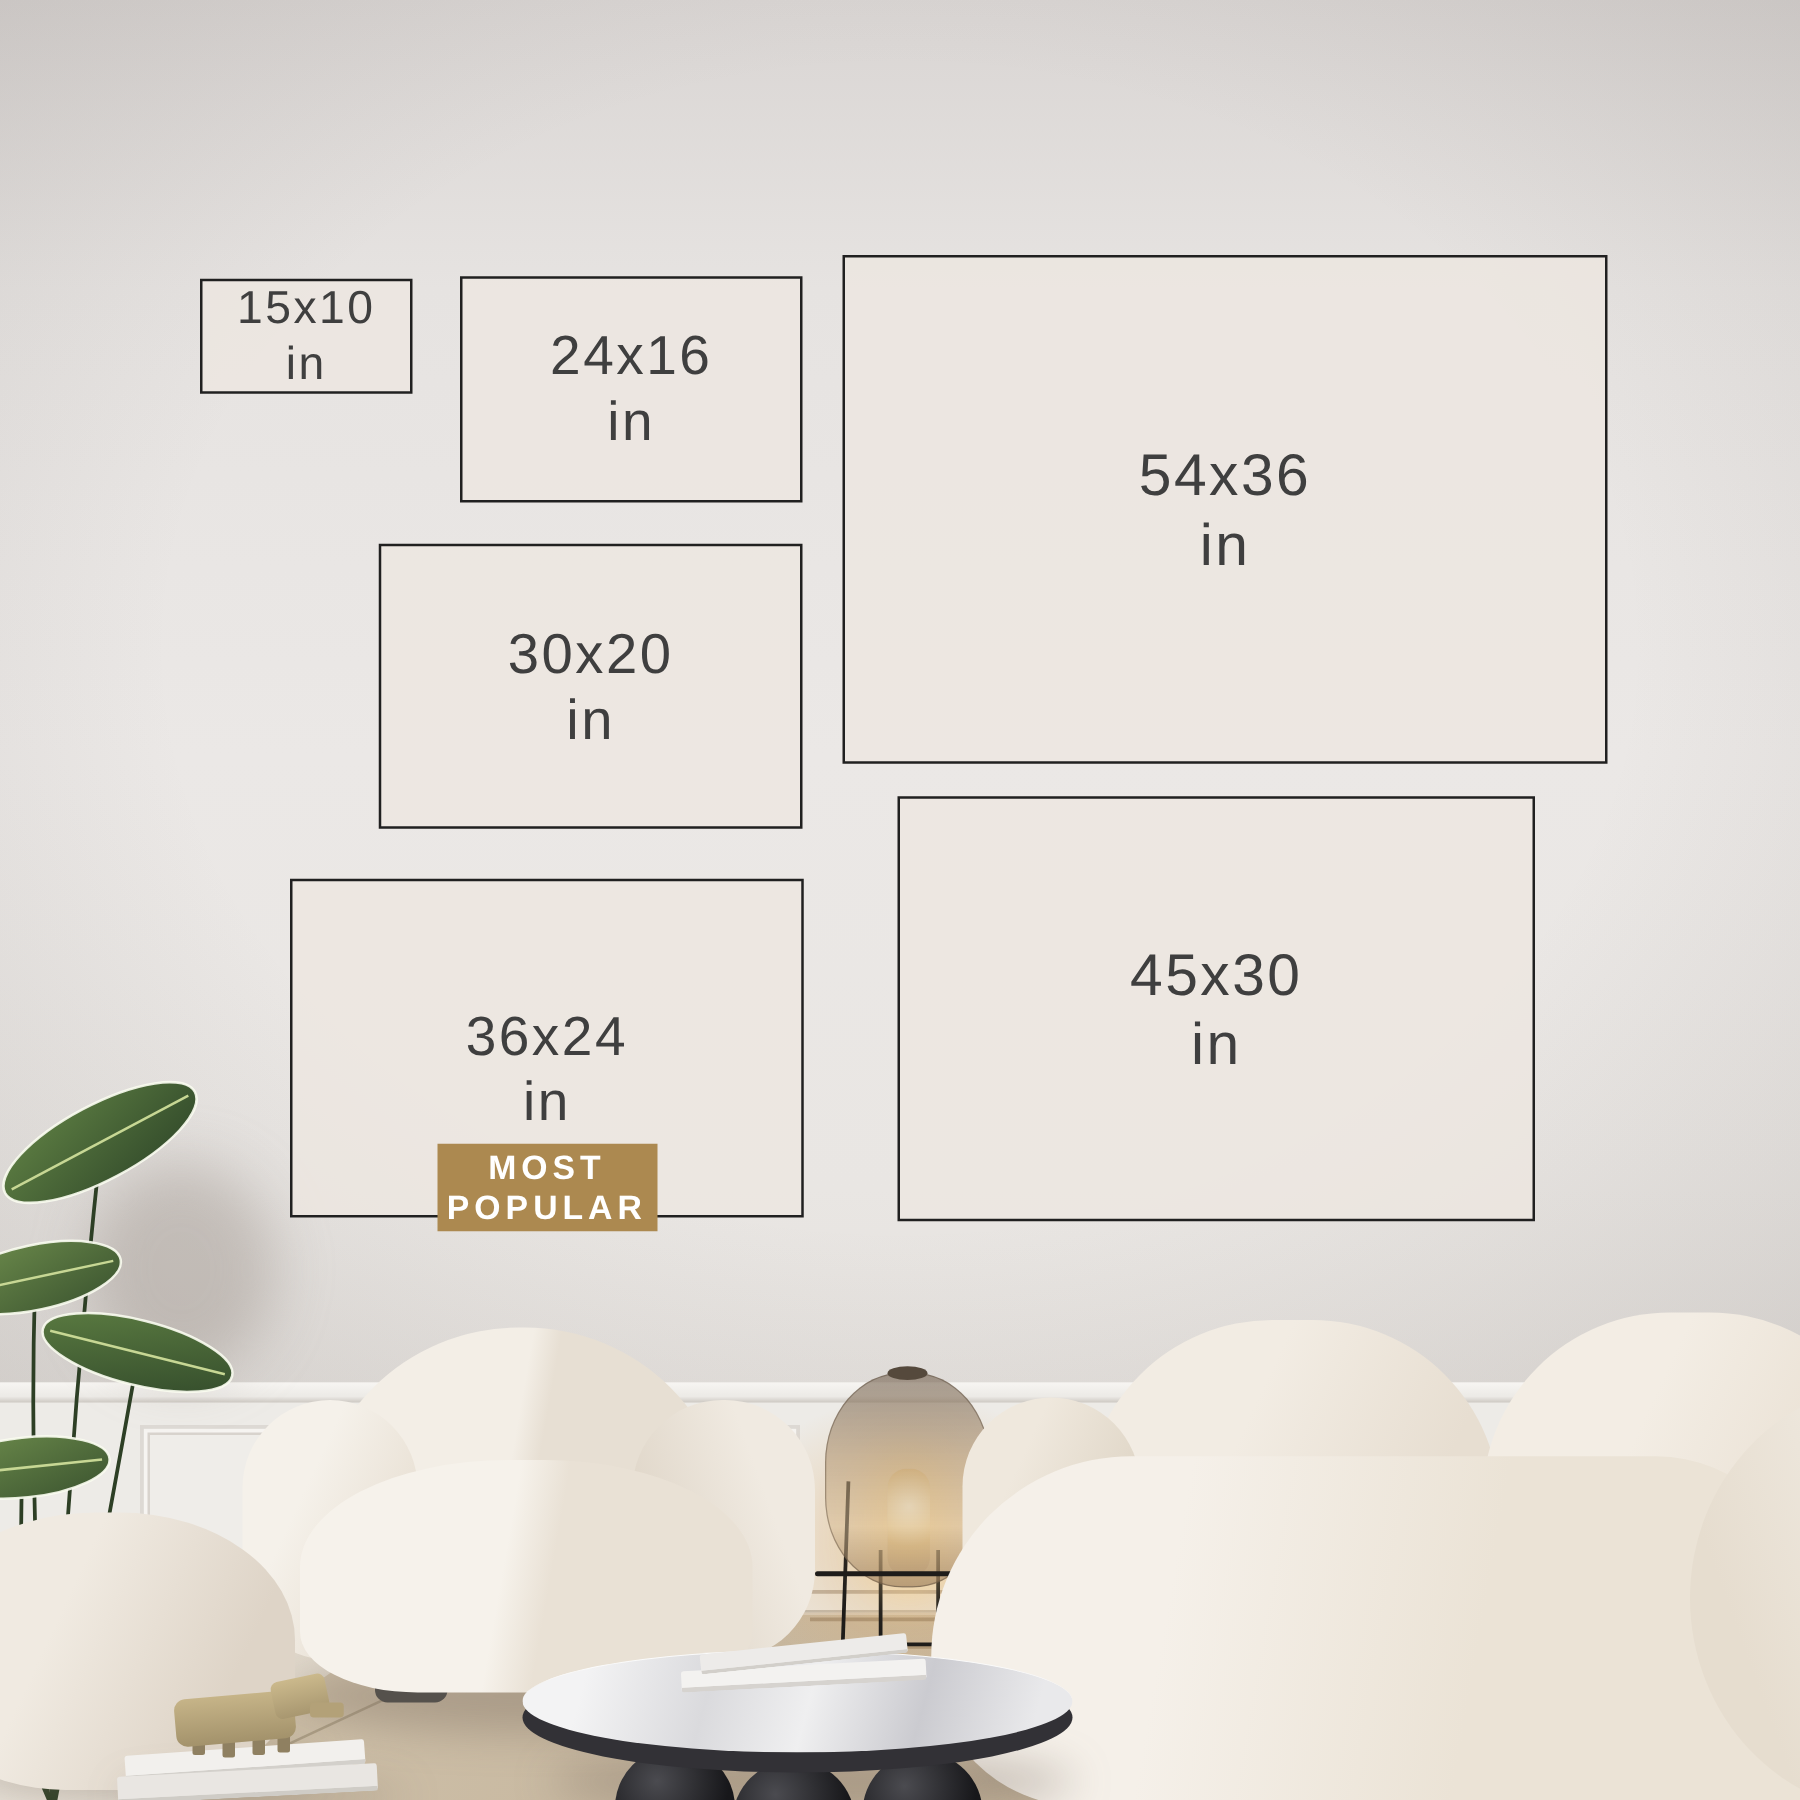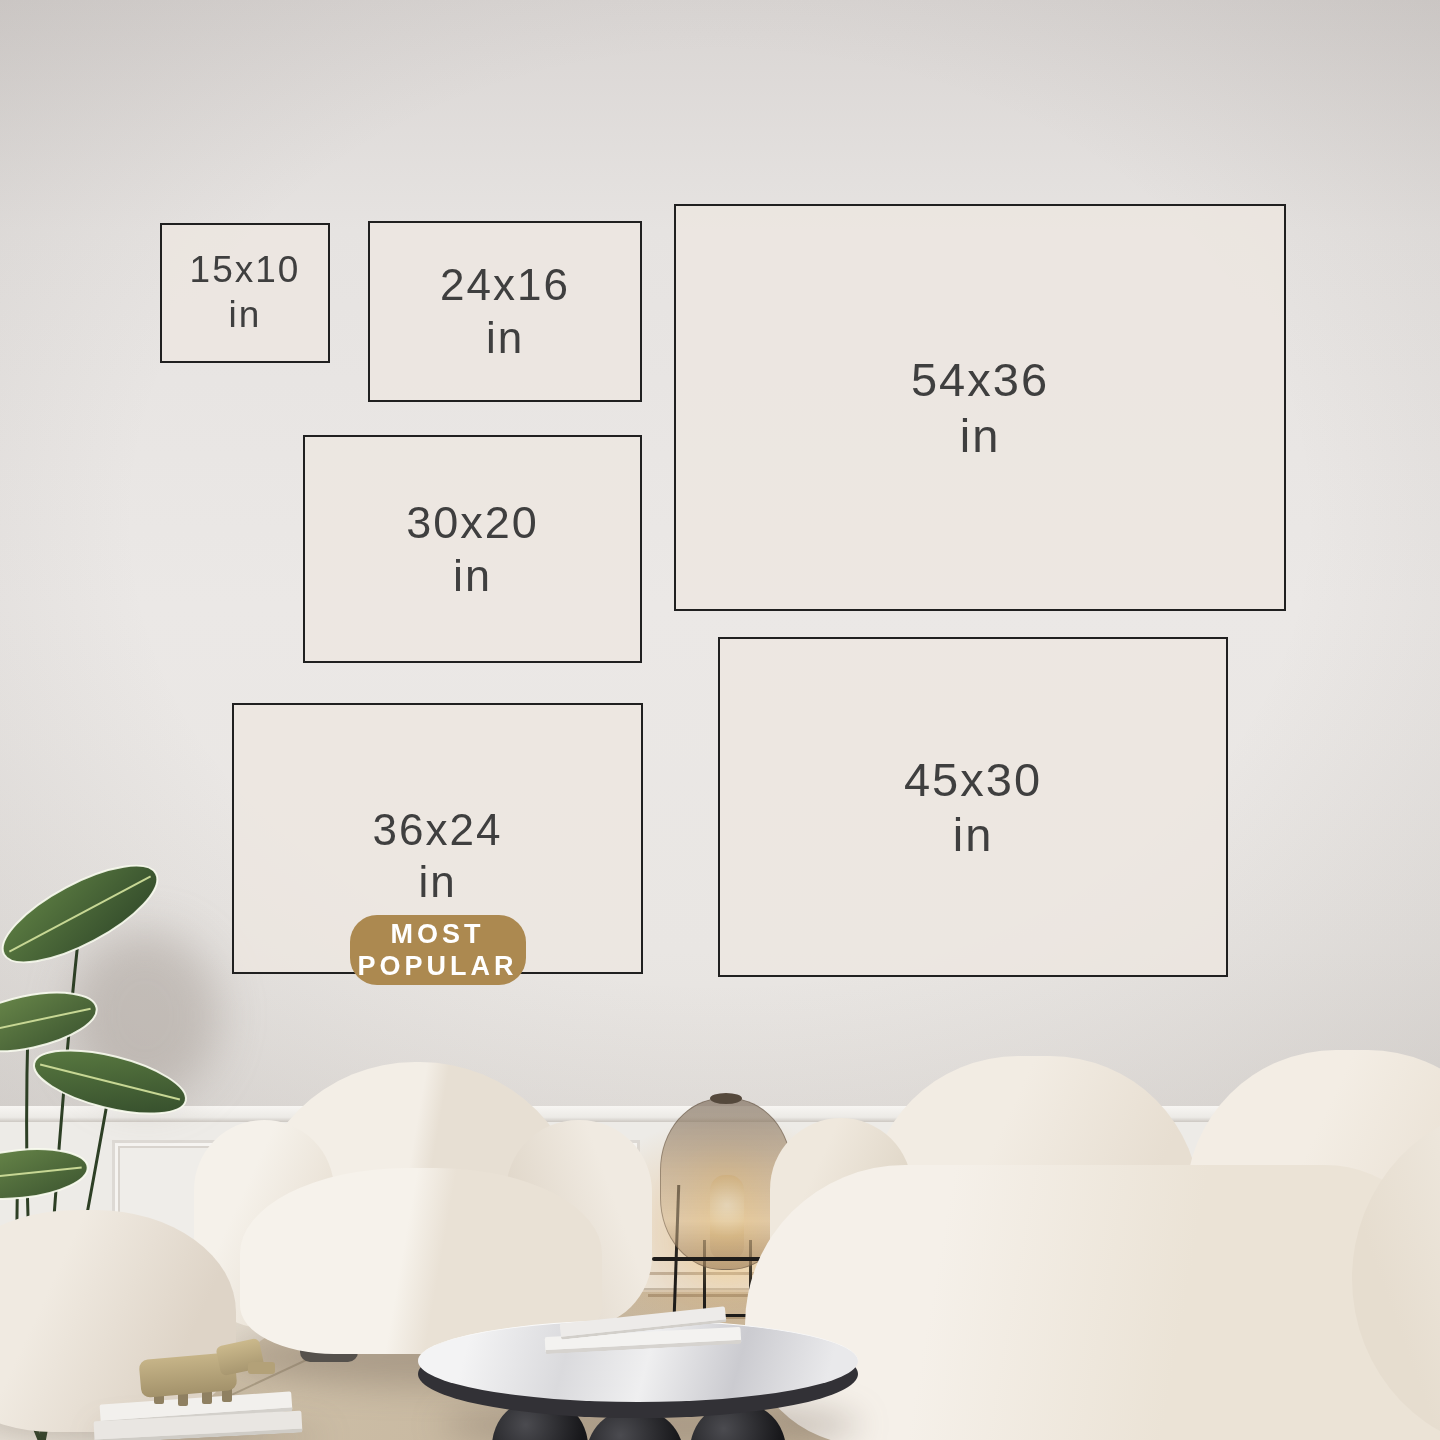--- a/index.html
+++ b/index.html
@@ -105,29 +105,29 @@
   .hippo .leg{width:10px;height:16px;background:#8f8061;border-radius:2px;top:46px;}
 
   
   .title{left:0;top:102px;width:1440px;text-align:center;margin:0;
         font-size:45px;font-weight:700;letter-spacing:11px;color:#b18c55;z-index:20;}
   .frame{z-index:20;background:rgba(237,231,224,0.78);border:2px solid #202020;
         display:flex;flex-direction:column;align-items:center;justify-content:center;
         color:#3f3f3f;}
   .dim{position:static;line-height:1.05;letter-spacing:2px;}
   .unit{position:static;line-height:1.05;letter-spacing:2px;margin-top:6px;}
-  .f1{left:160px;top:223px;width:170px;height:140px;font-size:37px;}
+  .f1{left:160px;top:223px;width:170px;height:92px;font-size:37px;}
   .f2{left:368px;top:221px;width:274px;height:181px;font-size:44px;}
   .f3{left:674px;top:204px;width:612px;height:407px;font-size:47px;}
   .f4{left:303px;top:435px;width:339px;height:228px;font-size:45px;}
   .f5{left:232px;top:703px;width:411px;height:271px;font-size:44px;justify-content:flex-start;padding-top:102px;}
   .f6{left:718px;top:637px;width:510px;height:340px;font-size:47px;}
   .badge{position:static;margin-top:10px;width:176px;min-height:70px;background:#ac8950;color:#fff;
         display:flex;flex-direction:column;align-items:center;justify-content:center;
-        font-size:27px;font-weight:700;letter-spacing:4px;line-height:1.2;border-radius:27px;}
+        font-size:27px;font-weight:700;letter-spacing:4px;line-height:1.2;}
   .badge span{position:static;display:block;}
 </style>
 </head>
 <body>
 
 <div class="page">
 
   <div class="wall"></div>
   <div class="vignette"></div>
 

